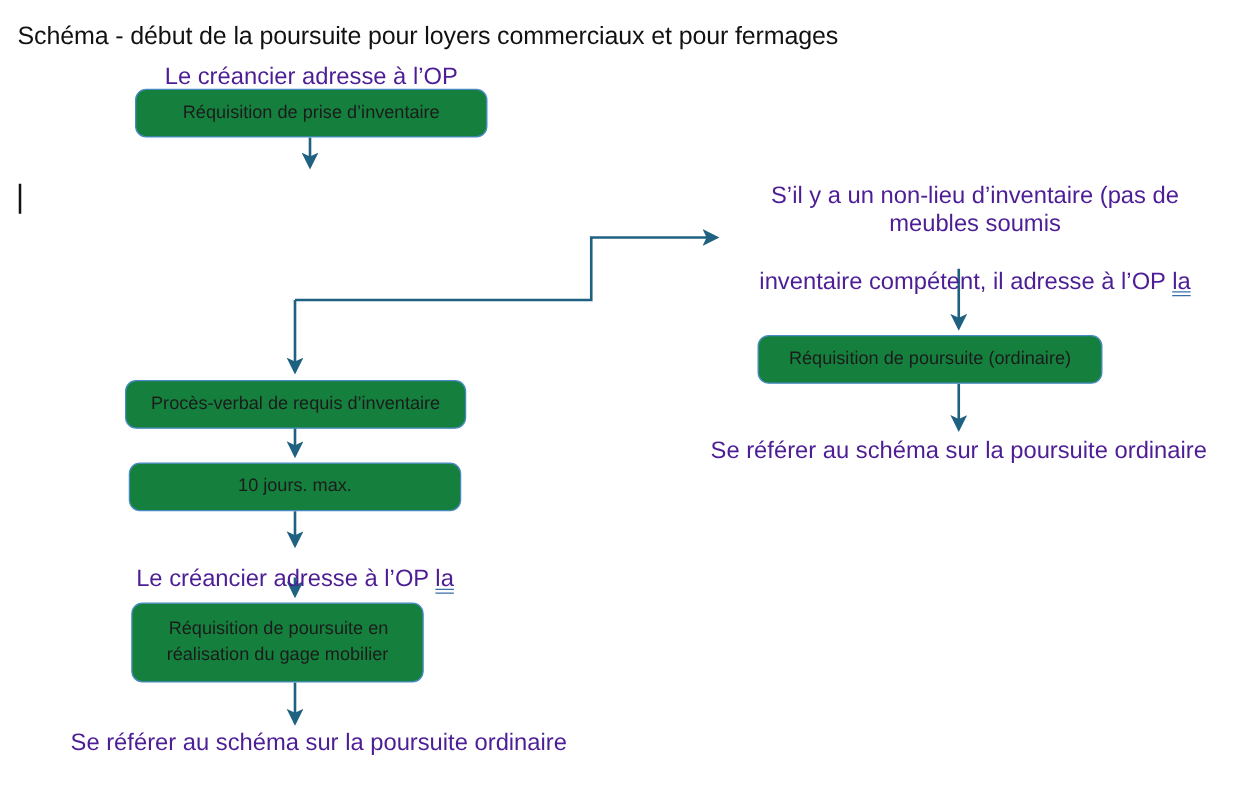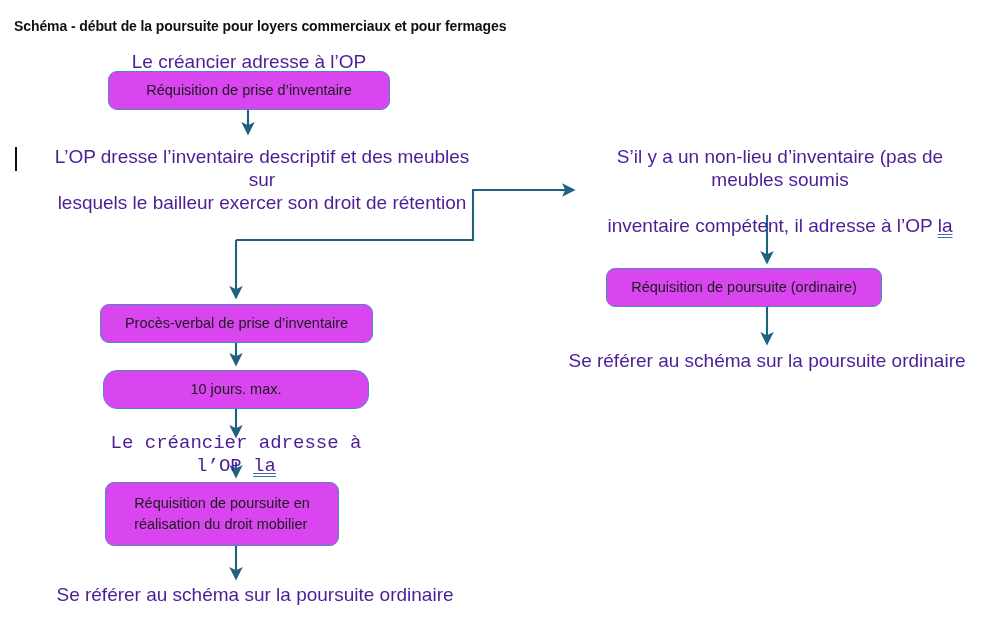--- a/index.html
+++ b/index.html
@@ -29,22 +29,22 @@
     top: 0;
     width: 994px;
     height: 632px;
     pointer-events: none;
   }
 
   .doc-title {
     position: absolute;
     left: 14px;
     top: 18px;
-    font-size: 14px;
-    font-weight: bold;
+    font-size: 20px;
+    font-weight: normal;
     letter-spacing: -0.1px;
     color: #111111;
     white-space: nowrap;
   }
 
   .caret {
     position: absolute;
     left: 15px;
     top: 147px;
     width: 2px;
@@ -58,25 +58,25 @@
     line-height: 23px;
     text-align: center;
     color: #4c1d95;
   }
 
   .node {
     position: absolute;
     box-sizing: border-box;
     border: 1.6px solid #4a8ac4;
     border-radius: 9px;
-    background: #d946ef;
+    background: #15803d;
     display: flex;
     align-items: center;
     justify-content: center;
-    text-align: left;
+    text-align: right;
     font-size: 14.5px;
     line-height: 21px;
     color: #1b1b1b;
     padding: 2px 10px;
   }
 
   .flag {
     text-decoration: underline;
     text-decoration-style: double;
     text-decoration-color: #3b6ea8;
@@ -109,45 +109,41 @@
       <path d="M236,546 L236,578" marker-end="url(#arrowhead)"></path>
       <path d="M767,215 L767,262" marker-end="url(#arrowhead)"></path>
       <path d="M767,307 L767,343" marker-end="url(#arrowhead)"></path>
     </g>
   </svg>
 
   <div class="note" style="left:108px; top:50px; width:282px;">Le créancier adresse à l’OP compétent la</div>
 
   <div class="node" style="left:108px; top:71px; width:282px; height:39px;">Réquisition de prise d’inventaire</div>
 
-  <div class="note" style="left:52px; top:145px; width:420px;">
-    <span>L’OP dresse l’inventaire descriptif et des meubles sur</span><br>
-    <span>lesquels le bailleur exercer son droit de rétention</span>
-  </div>
 
   <div class="note" style="left:580px; top:145px; width:400px;">
     <span>S’il y a un non-lieu d’inventaire (pas de meubles soumis</span><br>
     <br>
     <span>inventaire compétent, il adresse à l’OP </span><span class="flag">la</span>
   </div>
 
   <div class="node" style="left:606px; top:268px; width:276px; height:39px;">Réquisition de poursuite (ordinaire)</div>
 
   <div class="note" style="left:567px; top:349px; width:400px;">Se référer au schéma sur la poursuite ordinaire</div>
 
-  <div class="node" style="left:100px; top:304px; width:273px; height:39px;">Procès-verbal de prise d’inventaire</div>
+  <div class="node" style="left:100px; top:304px; width:273px; height:39px;">Procès-verbal de requis d’inventaire</div>
 
-  <div class="node" style="left:103px; top:370px; width:266px; height:39px;border-radius:14px;">10 jours. max.</div>
+  <div class="node" style="left:103px; top:370px; width:266px; height:39px;">10 jours. max.</div>
 
-  <div class="note" style="left:86px; top:432px; width:300px;font-family:Liberation Mono, monospace;">
+  <div class="note" style="left:86px; top:452px; width:300px;">
     <span>Le créancier adresse à l’OP </span><span class="flag">la</span>
   </div>
 
   <div class="node" style="left:105px; top:482px; width:234px; height:64px;">
     <div>
       <span>Réquisition de poursuite en</span><br>
-      <span>réalisation du droit mobilier</span>
+      <span>réalisation du gage mobilier</span>
     </div>
   </div>
 
   <div class="note" style="left:55px; top:583px; width:400px;">Se référer au schéma sur la poursuite ordinaire</div>
 
 </div>
 
 </body></html>

